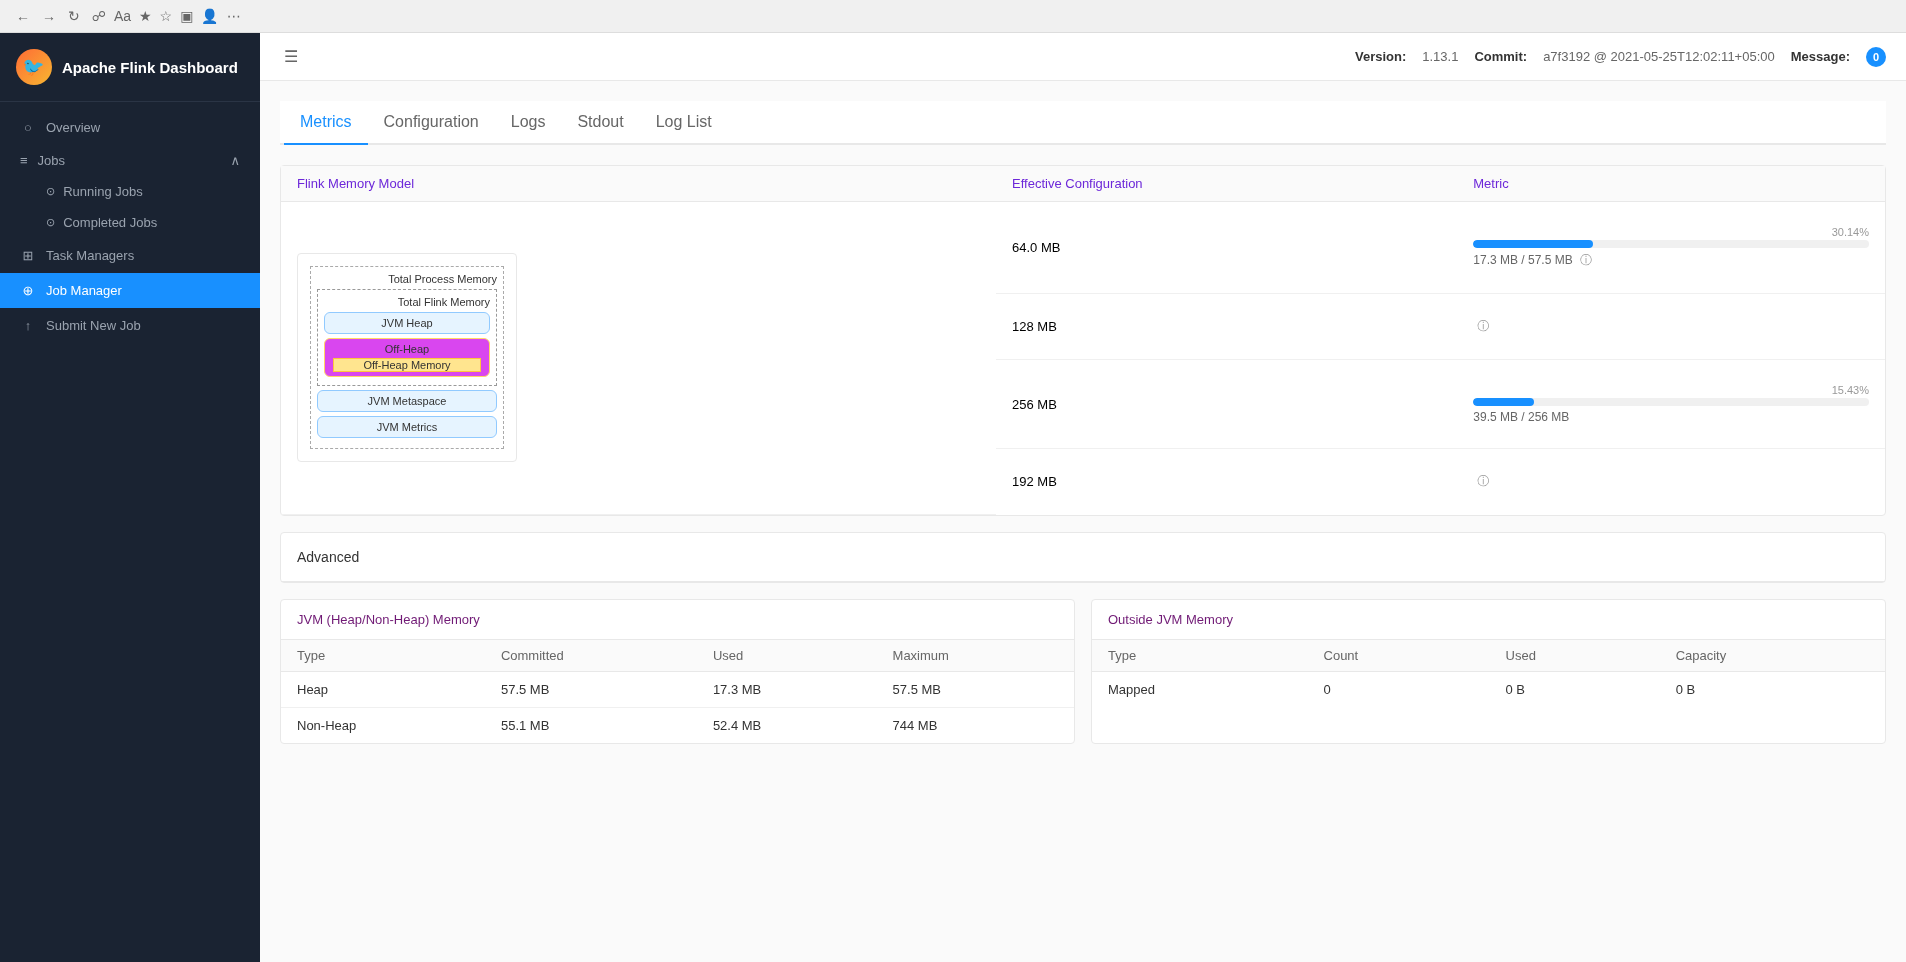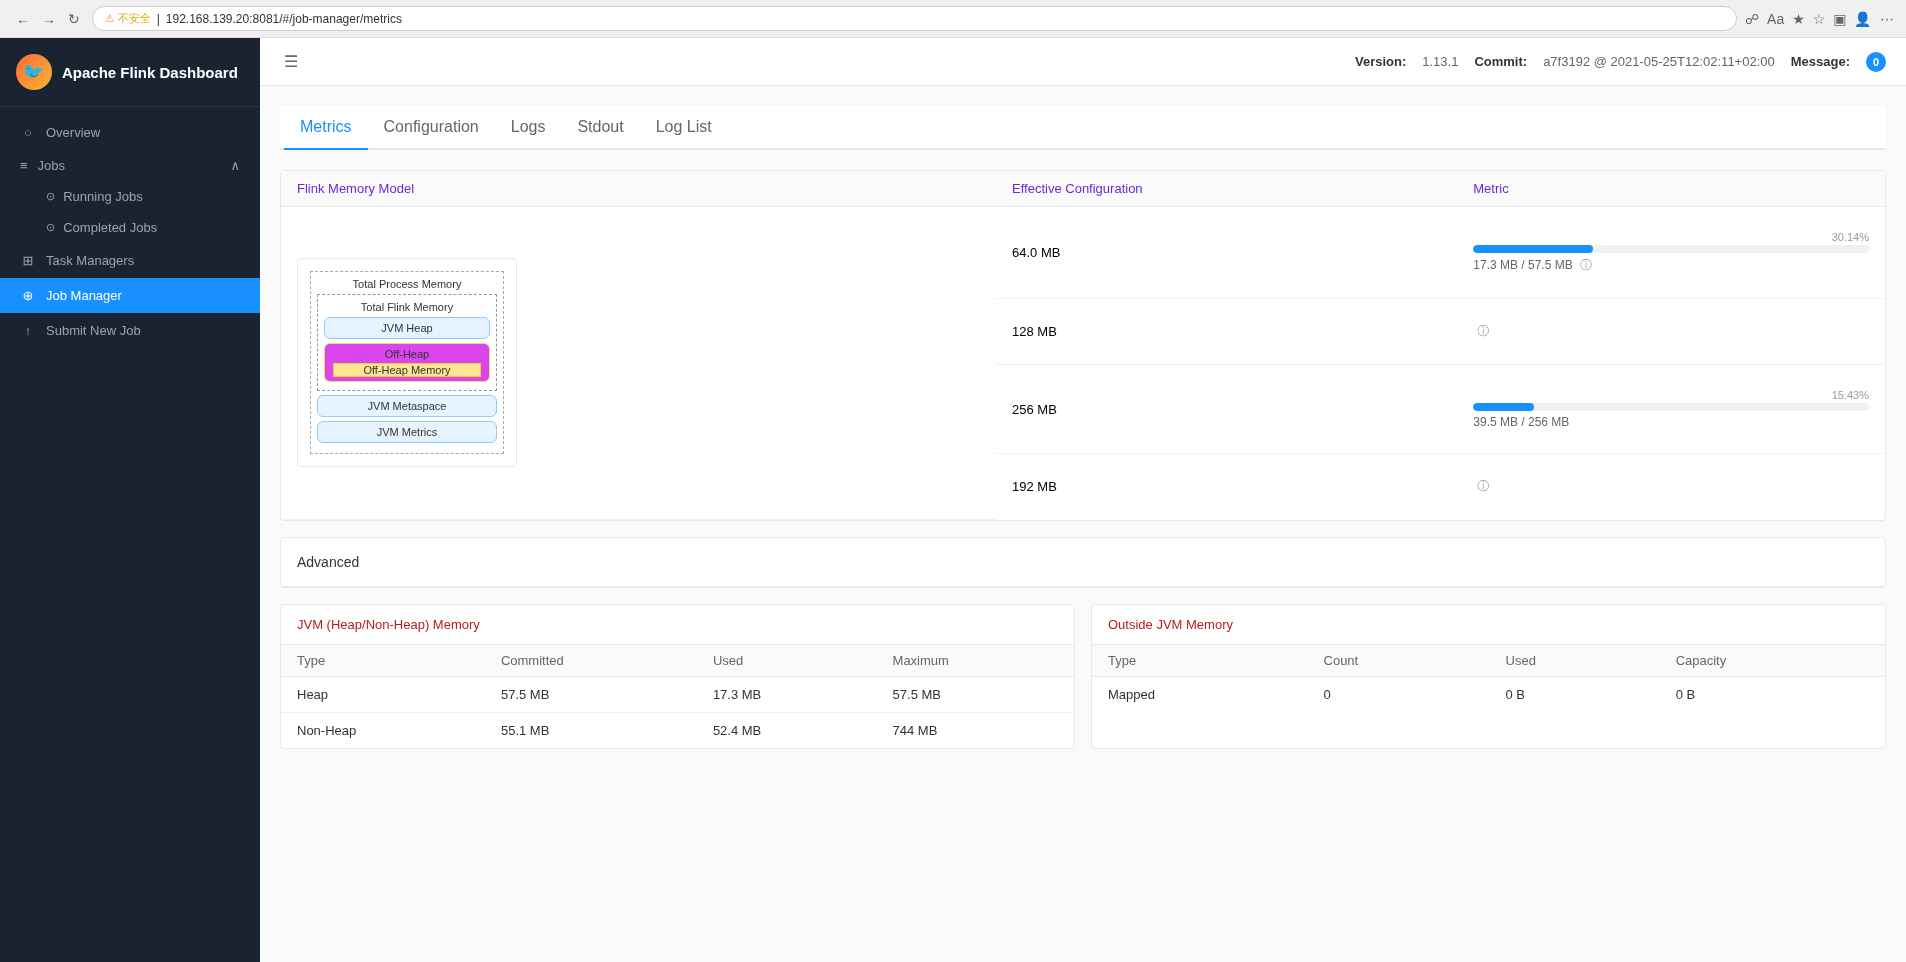--- a/index.html
+++ b/index.html
@@ -67,60 +67,55 @@
 
     
     .memory-table { width: 100%; border-collapse: collapse; }
     .memory-table th { background: #fafafa; padding: 10px 16px; text-align: left; font-size: 13px; color: #6d28d9; border-bottom: 1px solid #e8e8e8; font-weight: 500; }
     .memory-table td { padding: 24px 16px; border-bottom: 1px solid #f0f0f0; vertical-align: middle; }
     .memory-table tr:last-child td { border-bottom: none; }
 
     
     .memory-diagram { border: 1px solid #e8e8e8; border-radius: 4px; padding: 12px; width: 220px; }
     .mem-outer { border: 1px dashed #aaa; padding: 6px; margin-bottom: 0; }
-    .mem-label { font-size: 11px; color: #333; text-align: center; margin-bottom: 4px; }
+    .mem-label { font-size: 11px; color: #333; text-align: right; margin-bottom: 4px; }
     .mem-inner { border: 1px dashed #999; padding: 6px; margin-bottom: 4px; }
     .mem-block { border: 1px solid #91caff; background: #e6f4ff; padding: 4px 8px; text-align: center; font-size: 11px; color: #333; margin-bottom: 4px; border-radius: 6px; }
     .mem-block-yellow { border: 1px solid #ffd666; background: #d946ef; }
     .mem-block-yellow-filled { border: 1px solid #ffc53d; background: #ffe58f; }
 
     
     .progress-container { position: relative; }
     .progress-bar { height: 8px; background: #f0f0f0; border-radius: 4px; overflow: hidden; width: 100%; }
     .progress-fill { height: 100%; background: #1890ff; border-radius: 4px; }
     .progress-text { font-size: 11px; color: #999; text-align: right; margin-bottom: 2px; }
     .progress-sub { font-size: 12px; color: #666; margin-top: 4px; }
     .info-icon { color: #999; cursor: pointer; margin-left: 4px; font-size: 12px; }
 
     
     .advanced-header { padding: 16px; font-size: 14px; font-weight: 500; color: #333; border-bottom: 1px solid #e8e8e8; }
 
     
     .mem-tables-row { display: flex; gap: 16px; }
     .mem-table-card { flex: 1; background: white; border: 1px solid #e8e8e8; border-radius: 4px; }
-    .mem-table-title { padding: 12px 16px; font-size: 13px; font-weight: 500; color: #b91c1c; border-bottom: 1px solid #e8e8e8; }
+    .mem-table-title { padding: 12px 16px; font-size: 13px; font-weight: 500; color: #701a75; border-bottom: 1px solid #e8e8e8; }
     .detail-table { width: 100%; border-collapse: collapse; }
     .detail-table th { padding: 8px 16px; text-align: left; font-size: 13px; color: #666; font-weight: 500; border-bottom: 1px solid #e8e8e8; background: #fafafa; }
     .detail-table td { padding: 10px 16px; font-size: 13px; color: #333; border-bottom: 1px solid #f0f0f0; }
     .detail-table tr:last-child td { border-bottom: none; }
     .detail-table td:first-child { font-weight: 500; }
   </style>
 </head>
 <body>
 
 <div class="browser-bar">
   <div class="browser-nav">
     <button>←</button>
     <button>→</button>
     <button>↻</button>
-  </div>
-  <div class="address-bar">
-    <span class="address-warning">⚠ 不安全</span>
-    <span>|</span>
-    <span>192.168.139.20:8081/#/job-manager/metrics</span>
   </div>
   <div class="browser-actions">
     <span>☍</span>
     <span>Aa</span>
     <span>★</span>
     <span>☆</span>
     <span>▣</span>
     <span>👤</span>
     <span>⋯</span>
   </div>
@@ -172,21 +167,21 @@
 
     <div class="top-header">
       <div class="top-header-left">
         <button class="menu-toggle">☰</button>
       </div>
       <div class="top-header-right">
         <div class="header-info">
           <span class="header-label">Version:</span>
           <span class="header-value">1.13.1</span>
           <span class="header-label">Commit:</span>
-          <span class="header-value">a7f3192 @ 2021-05-25T12:02:11+02:00</span>
+          <span class="header-value">a7f3192 @ 2021-05-25T12:02:11+05:00</span>
           <span class="header-label">Message:</span>
           <div class="message-badge">0</div>
         </div>
       </div>
     </div>
 
     <div class="content">
 
       <div class="tabs">
         <div class="tab active">Metrics</div>

